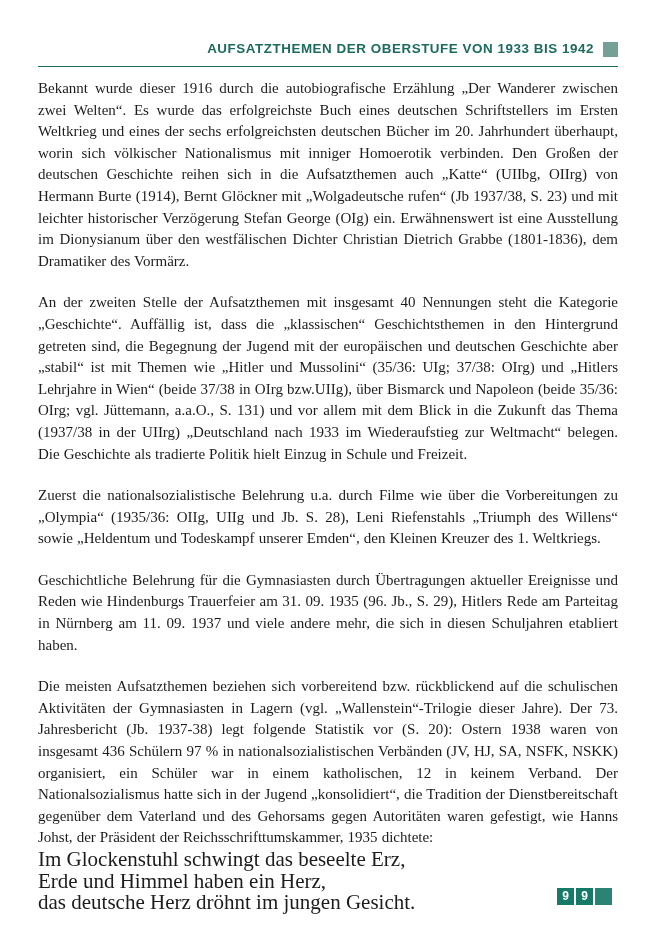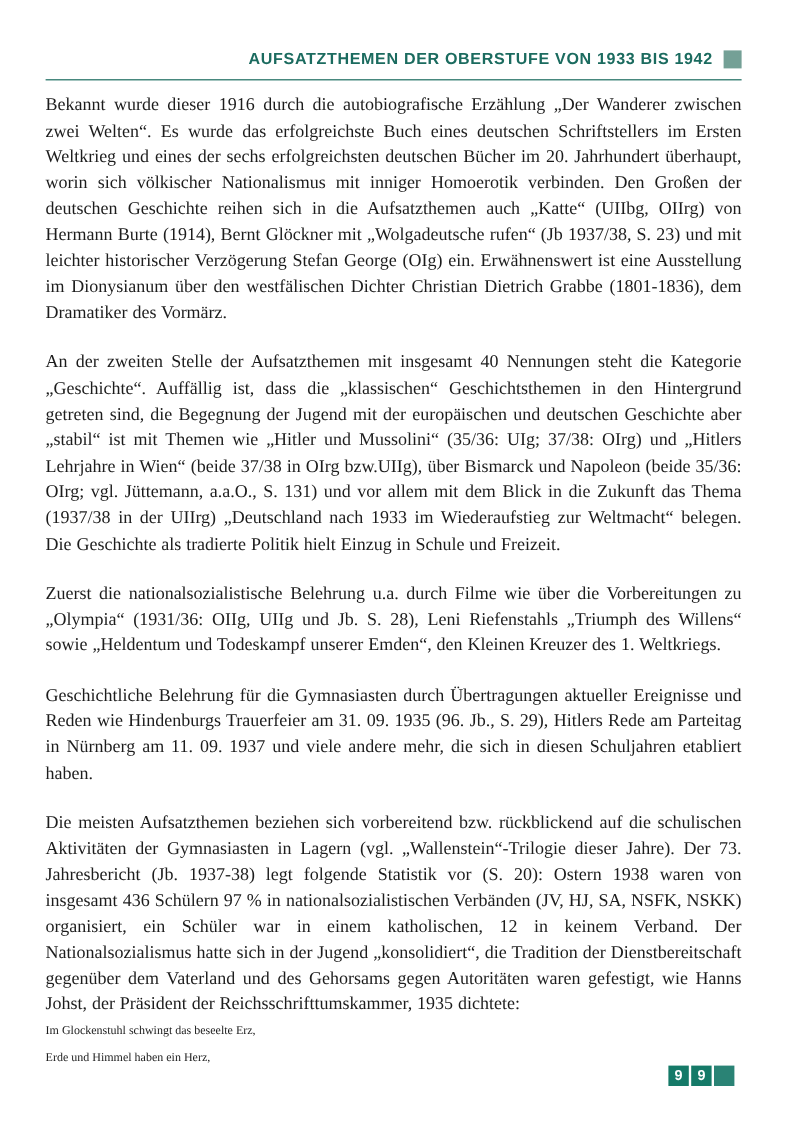--- a/index.html
+++ b/index.html
@@ -75,21 +75,21 @@
     text-justify: inter-word;
     hyphens: manual;
     -webkit-hyphens: manual;
     word-spacing: 0.02em;
   }
   p.para:last-of-type {
     margin-bottom: 0;
   }
   .verse {
     margin: 0;
-    font-size: 10px;
+    font-size: 21px;
     line-height: 21.6px;
     text-align: left;
   }
   .verse-line {
     display: block;
     white-space: nowrap;
   }
 
   
   .folio {
@@ -127,29 +127,30 @@
   </div>
 
   <div class="head-rule"></div>
 
   <div class="content">
 
     <p class="para">Bekannt wurde dieser 1916 durch die autobiografische Erzählung „Der Wanderer zwischen zwei Welten“. Es wurde das erfolgreichste Buch eines deutschen Schriftstellers im Ersten Weltkrieg und eines der sechs erfolgreichsten deutschen Bücher im 20. Jahrhundert überhaupt, worin sich völkischer Nationalismus mit inniger Homoerotik verbinden. Den Großen der deutschen Geschichte reihen sich in die Aufsatzthemen auch „Katte“ (UIIbg, OIIrg) von Hermann Burte (1914), Bernt Glöckner mit „Wolgadeutsche rufen“ (Jb 1937/38, S. 23) und mit leichter historischer Verzögerung Stefan George (OIg) ein. Erwähnenswert ist eine Ausstellung im Dionysianum über den westfälischen Dichter Christian Dietrich Grabbe (1801-1836), dem Dramatiker des Vormärz.</p>
 
     <p class="para">An der zweiten Stelle der Aufsatzthemen mit insgesamt 40 Nennungen steht die Kategorie „Geschichte“. Auffällig ist, dass die „klassischen“ Geschichtsthemen in den Hintergrund getreten sind, die Begegnung der Jugend mit der europäischen und deutschen Geschichte aber „stabil“ ist mit Themen wie „Hitler und Mussolini“ (35/36: UIg; 37/38: OIrg) und „Hitlers Lehrjahre in Wien“ (beide 37/38 in OIrg bzw.UIIg), über Bismarck und Napoleon (beide 35/36: OIrg; vgl. Jüttemann, a.a.O., S. 131) und vor allem mit dem Blick in die Zukunft das Thema (1937/38 in der UIIrg) „Deutschland nach 1933 im Wiederaufstieg zur Weltmacht“ belegen. Die Geschichte als tradierte Politik hielt Einzug in Schule und Freizeit.</p>
 
-    <p class="para">Zuerst die nationalsozialistische Belehrung u.a. durch Filme wie über die Vorbereitungen zu „Olympia“ (1931/36: OIIg, UIIg und Jb. S. 28), Leni Riefenstahls „Triumph des Willens“ sowie „Heldentum und Todeskampf unserer Emden“, den Kleinen Kreuzer des 1. Weltkriegs.</p>
+    <p class="para">Zuerst die nationalsozialistische Belehrung u.a. durch Filme wie über die Vorbereitungen zu „Olympia“ (1935/36: OIIg, UIIg und Jb. S. 28), Leni Riefenstahls „Triumph des Willens“ sowie „Heldentum und Todeskampf unserer Emden“, den Kleinen Kreuzer des 1. Weltkriegs.</p>
 
     <p class="para">Geschichtliche Belehrung für die Gymnasiasten durch Übertragungen aktueller Ereignisse und Reden wie Hindenburgs Trauerfeier am 31. 09. 1935 (96. Jb., S. 29), Hitlers Rede am Parteitag in Nürnberg am 11. 09. 1937 und viele andere mehr, die sich in diesen Schuljahren etabliert haben.</p>
 
     <p class="para">Die meisten Aufsatzthemen beziehen sich vorbereitend bzw. rückblickend auf die schulischen Aktivitäten der Gymnasiasten in Lagern (vgl. „Wallenstein“-Trilogie dieser Jahre). Der 73. Jahresbericht (Jb. 1937-38) legt folgende Statistik vor (S. 20): Ostern 1938 waren von insgesamt 436 Schülern 97 % in nationalsozialistischen Verbänden (JV, HJ, SA, NSFK, NSKK) organisiert, ein Schüler war in einem katholischen, 12 in keinem Verband. Der Nationalsozialismus hatte sich in der Jugend „konsolidiert“, die Tradition der Dienstbereitschaft gegenüber dem Vaterland und des Gehorsams gegen Autoritäten waren gefestigt, wie Hanns Johst, der Präsident der Reichsschrifttumskammer, 1935 dichtete:</p>
 
     <div class="verse">
       <span class="verse-line">Im Glockenstuhl schwingt das beseelte Erz,</span>
       <span class="verse-line">Erde und Himmel haben ein Herz,</span>
+      <span class="verse-line">das deutsche Herz dröhnt im jungen Gesicht.</span>
     </div>
 
   </div>
 
   <div class="folio">
     <span class="folio-digit">9</span>
     <span class="folio-digit">9</span>
     <span class="folio-marker"></span>
   </div>
 

